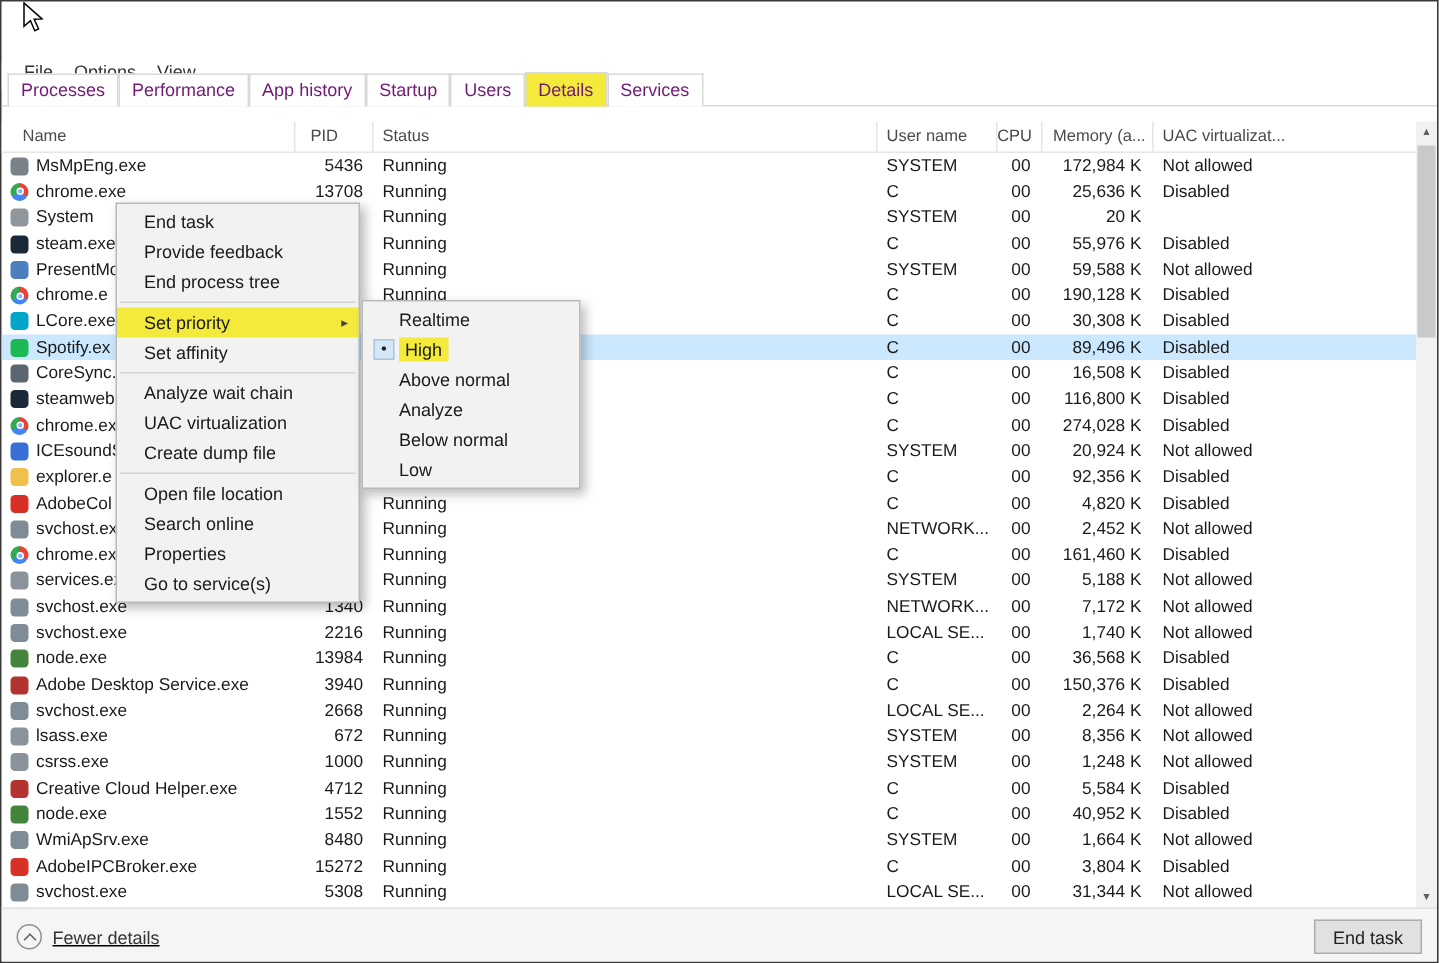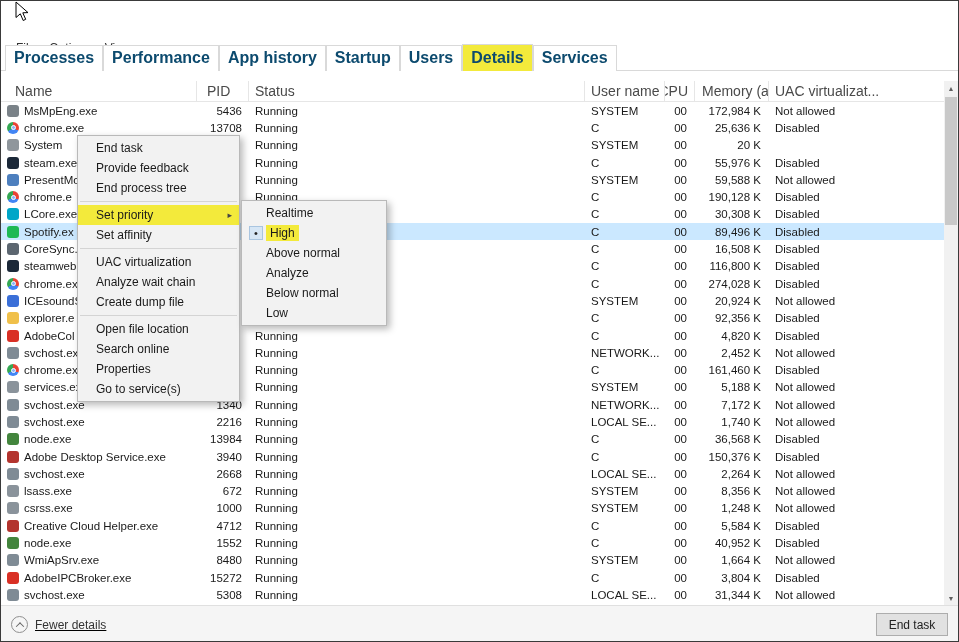--- a/index.html
+++ b/index.html
@@ -13,26 +13,26 @@
   .win-controls{ margin-left:auto; display:flex; height:100%; }
   .wc-btn{ width:45px; height:100%; display:flex; align-items:center; justify-content:center; font-size:12px; color:#fff; }
   .wc-btn.close{ font-size:15px; }
 
   
   .menubar{ position:absolute; top:28px; left:0; right:0; height:19px; background:#fff; display:flex; align-items:flex-start; padding-left:8px;margin-top:12px; }
   .mb-item{ font-size:12px; color:#333; padding:0 7px; }
 
   
   .tabbar{ position:absolute; top:47px; left:0; right:0; height:23px; display:flex; align-items:flex-end; padding-left:4px; border-bottom:1px solid #d9d9d9; }
-  .tab{ position:relative; top:1px; border:1px solid #d9d9d9; border-bottom:none; background:#fff; font-size:16px; color:#0c4a6e; padding:3px 8px 4px; white-space:nowrap;font-weight:bold; }
+  .tab{ position:relative; top:1px; border:1px solid #d9d9d9; border-bottom:none; background:#fff; font-size:12px; color:#701a75; padding:3px 8px 4px; white-space:nowrap; }
   .tab.active{ background:#f3ea3b; padding-top:4px; }
 
   
   .header-row{ position:absolute; top:80px; left:0; width:945px; height:21px; display:flex; border-bottom:1px solid #e6e6e6; background:#fff; }
-  .hcell{ font-size:14px; color:#4a4a4a; border-right:1px solid #e6e6e6; display:flex; align-items:center; overflow:hidden; white-space:nowrap; }
+  .hcell{ font-size:11px; color:#4a4a4a; border-right:1px solid #e6e6e6; display:flex; align-items:center; overflow:hidden; white-space:nowrap; }
   .h-name{ width:196px; padding-left:14px; }
   .h-pid{ width:52px; padding-left:10px; }
   .h-status{ width:336px; padding-left:6px; }
   .h-user{ width:80px; padding-left:6px; }
   .h-cpu{ width:30px; justify-content:flex-end; padding-right:6px; }
   .h-mem{ width:74px; padding-left:7px; }
   .h-uac{ flex:1; padding-left:6px; }
 
   
   .tbody{ position:absolute; top:101px; left:0; width:945px; }
@@ -494,24 +494,24 @@
       <div class="msep"></div>
       <div class="mi hl">
         <span class="ml">Set priority</span>
         <span class="marrow">▸</span>
       </div>
       <div class="mi">
         <span class="ml">Set affinity</span>
       </div>
       <div class="msep"></div>
       <div class="mi">
+        <span class="ml">Analyze wait chain</span>
+      </div>
+      <div class="mi">
         <span class="ml">UAC virtualization</span>
-      </div>
-      <div class="mi">
-        <span class="ml">Analyze wait chain</span>
       </div>
       <div class="mi">
         <span class="ml">Create dump file</span>
       </div>
       <div class="msep"></div>
       <div class="mi">
         <span class="ml">Open file location</span>
       </div>
       <div class="mi">
         <span class="ml">Search online</span>

